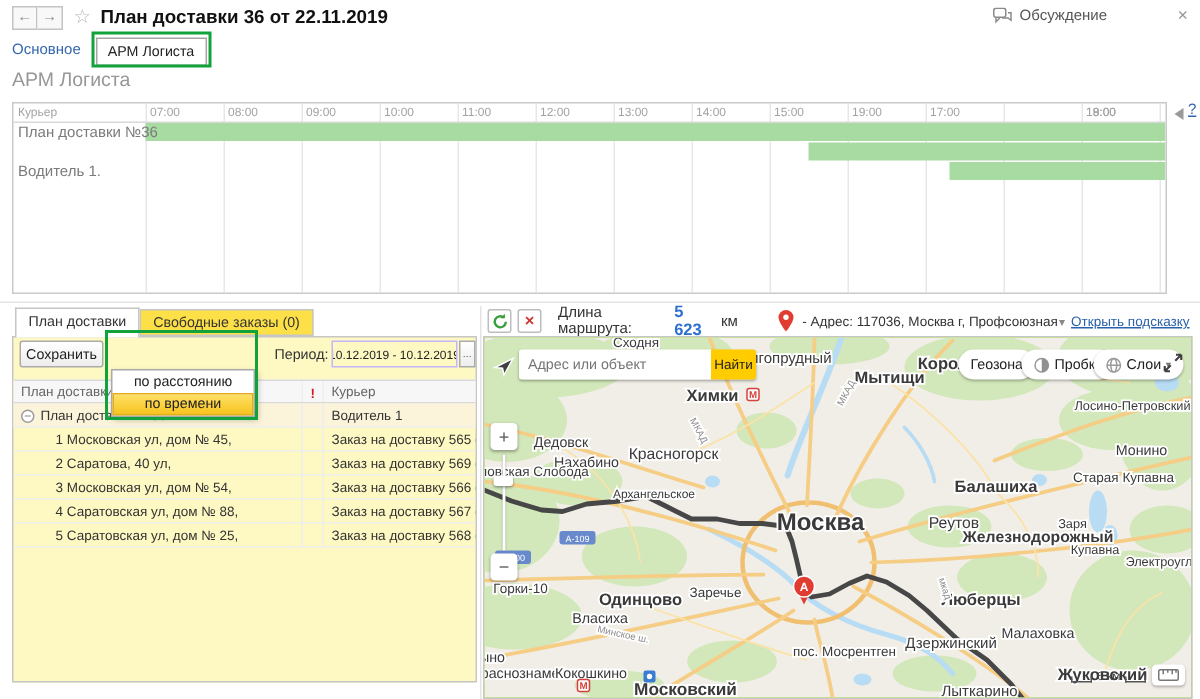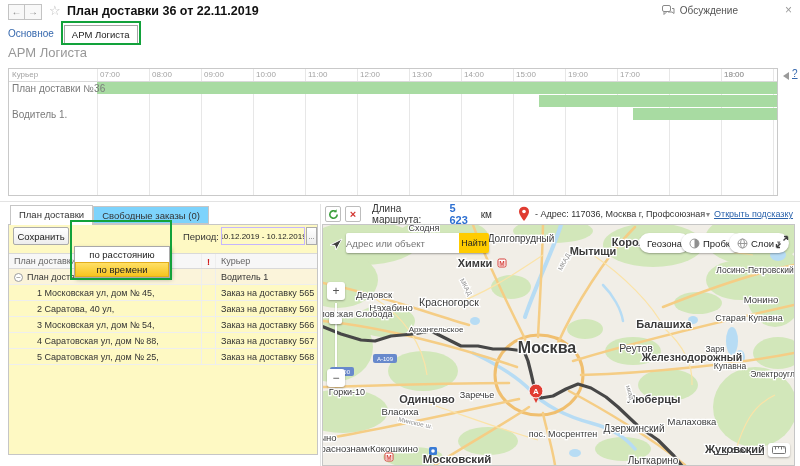--- a/index.html
+++ b/index.html
@@ -34,21 +34,21 @@
   .g-bar{position:absolute;height:12px;background:#a8dba2}
   .g-rowlabel{position:absolute;left:3px;font-size:10px;color:#7b7b7b;white-space:nowrap;height:12px;line-height:12px}
   .g-collapse{left:783px;top:72px;width:0;height:0;border-top:4px solid transparent;border-bottom:4px solid transparent;border-right:6px solid #9a9a9a}
   .g-help{left:792px;top:68px;font-size:10px;color:#3467ad;text-decoration:underline}
 
   .hsep{left:0;top:201px;width:800px;border-top:1px solid #e3e3e3}
   .vsep{left:320px;top:204px;height:262px;border-left:1px solid #e3e3e3}
 
   
   .lp-tabs{left:10px;top:205px;display:flex;align-items:flex-end;z-index:3}
-  .lp-tab{font-size:9.5px;border:1px solid #c6c6c6;background:#7dd3fc;color:#333;padding:3px 8px;height:18px;white-space:nowrap}
+  .lp-tab{font-size:9.5px;border:1px solid #c6c6c6;background:#fde047;color:#333;padding:3px 8px;height:18px;white-space:nowrap}
   .lp-tab.active{background:#fff;height:20px;margin-bottom:-1px;border-bottom:none;z-index:4}
   .leftbox{left:8px;top:224px;width:310px;height:231px;border:1px solid #c6c6c6;background:#fef9c3}
   .btn1c{position:absolute;height:18px;border:1px solid #ababab;border-radius:2px;
          background:linear-gradient(#ffffff,#ededed);font-size:9.5px;color:#222;
          display:flex;align-items:center;justify-content:center;gap:4px;white-space:nowrap}
   .caret{width:0;height:0;border-left:3px solid transparent;border-right:3px solid transparent;border-top:4px solid #666}
   .periodlbl{position:absolute;left:174px;top:6px;font-size:9.5px;color:#333}
   .periodfld{position:absolute;left:212px;top:2px;width:84px;height:18px;border:1px solid #c4b5fd;
              font-size:8px;color:#222;display:flex;align-items:center;justify-content:center;white-space:nowrap;overflow:hidden}
   .periodmore{position:absolute;left:297px;top:2px;width:11px;height:18px;border:1px solid #ababab;background:linear-gradient(#fff,#ededed);
@@ -70,21 +70,21 @@
   
   .mp-head{left:322px;top:204px;width:475px;height:20px;display:flex;align-items:center;font-size:10px}
   .sqbtn{width:16px;height:16px;border:1px solid #bdbdbd;border-radius:2px;background:#fff;
          display:flex;align-items:center;justify-content:center;flex:none}
   .routeval{font-size:11px;font-weight:bold;color:#2c6fd1}
   .addr{font-size:9px;color:#333;white-space:nowrap;overflow:hidden;max-width:176px}
   .hintlink{font-size:9px;color:#2a62ab;text-decoration:underline;white-space:nowrap}
   .mapbox{left:322px;top:224px;width:473px;height:242px;border:1px solid #c6c6c6;background:#bef264;overflow:hidden}
   .mapui{position:absolute;z-index:10}
   .srch{left:23px;top:8px;display:flex;height:20px;box-shadow:0 1px 2px rgba(0,0,0,.35);border-radius:2px}
-  .srch input{width:113px;height:20px;border:none;background:#fff;font-size:9.5px;padding:0 0;outline:none;
+  .srch input{width:128px;height:20px;border:none;background:#fff;font-size:9.5px;padding:0 6px;outline:none;
               font-family:"Liberation Sans",sans-serif;border-radius:2px 0 0 2px}
   .findbtn{width:30px;background:#ffcc00;font-size:9px;display:flex;align-items:center;justify-content:center;border-radius:0 2px 2px 0;color:#222}
   .pill{height:20px;background:#fff;border-radius:10px;box-shadow:0 1px 2px rgba(0,0,0,.3);
         display:flex;align-items:center;justify-content:center;gap:3px;font-size:9.5px;color:#222;padding:0 8px}
   .zbtn{left:4px;width:18px;height:18px;background:#fff;border-radius:3px;box-shadow:0 1px 2px rgba(0,0,0,.3);
         font-size:12px;color:#555;display:flex;align-items:center;justify-content:center}
   .ztrack{left:12px;top:78px;width:2px;height:64px;background:#fff;box-shadow:0 0 1px rgba(0,0,0,.4)}
   .zhandle{left:6px;top:92px;width:13px;height:7px;background:#fff;border-radius:2px;box-shadow:0 1px 2px rgba(0,0,0,.4)}
   .scale{right:30px;bottom:10px;font-size:8px;color:#444;display:flex;align-items:flex-end;gap:3px}
   .scaleline{width:14px;border-bottom:1px solid #555;border-left:1px solid #555;border-right:1px solid #555;height:4px}

